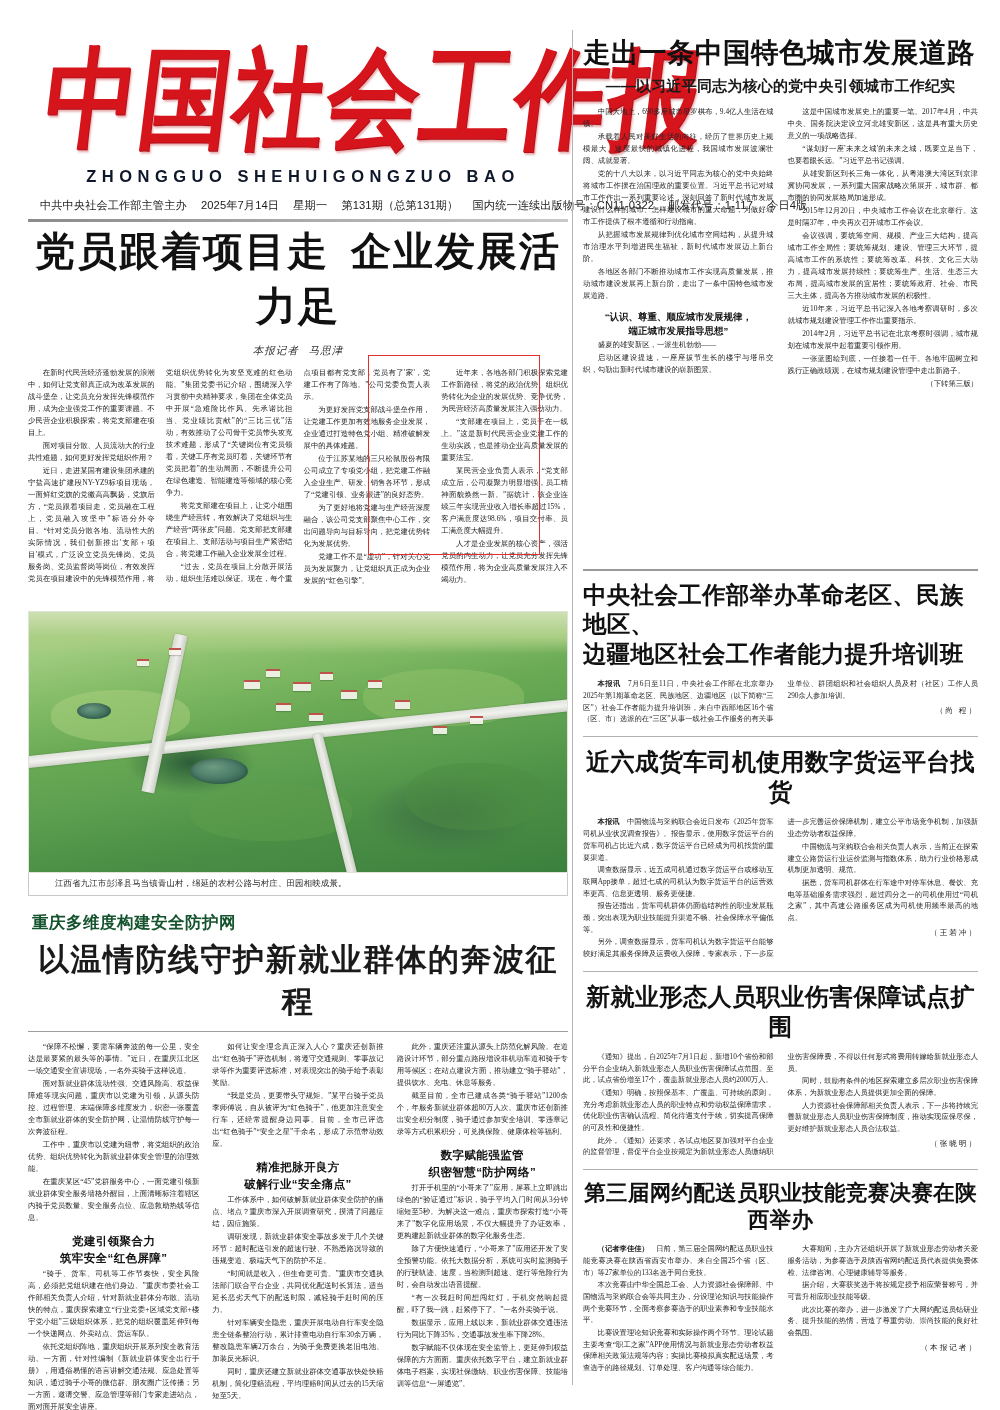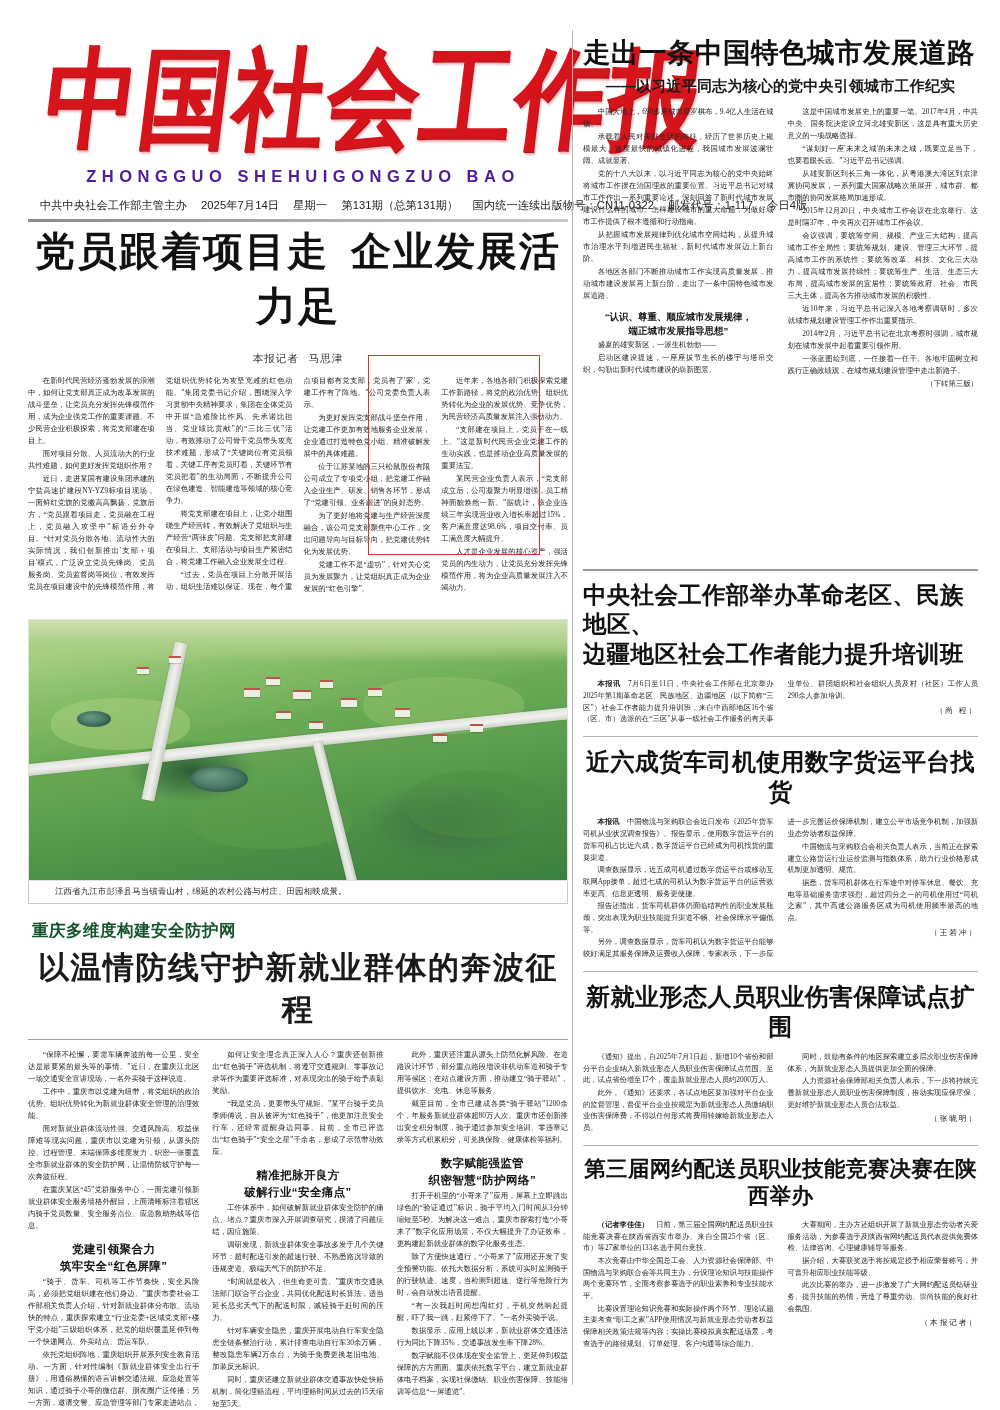--- a/index.html
+++ b/index.html
@@ -30,21 +30,21 @@
     padding-left: 26px;
     padding-top: 8px;
     text-shadow: 1px 1px 0 #b31018, 2px 2px 2px rgba(180,20,25,.35);
   }
   .masthead-pinyin {
     margin-top: 26px;
     text-align: center;
     font-family: "Liberation Sans", sans-serif;
     font-size: 16.5px; font-weight: 700;
     letter-spacing: 5.5px;
-    color: #4c1d95;
+    color: #0f172a;
     padding-left: 10px;
   }
   .masthead-meta {
     margin-top: 12px;
     font-size: 11.2px;
     color: #202020;
     letter-spacing: .1px;
     white-space: nowrap;
     font-family: "Liberation Sans", sans-serif;
     padding-left: 12px;
@@ -57,21 +57,21 @@
     text-align: center;
     font-size: 40px; font-weight: 700;
     letter-spacing: 2px;
     margin-top: 22px;
     font-family: "Liberation Serif", serif;
     color: #111;
   }
   .lead-head .gap { display:inline-block; width: 22px; }
   .byline {
     text-align: center; font-size: 10.5px; color:#333;
-    margin-top: 18px; letter-spacing:1px;
+    margin-top: 10px; letter-spacing:1px;font-style:italic;
   }
   .byline .nm { margin-left: 10px; }
 
   
   .cols4 {
     margin-top: 9px;
     column-count: 4;
     column-gap: 11px;
     column-rule: none;
     font-size: 7.4px;
@@ -355,22 +355,22 @@
       </div>
     </div>
     <div class="caption-bar">江西省九江市彭泽县马当镇青山村，绵延的农村公路与村庄、田园相映成景。</div>
 
     <div class="kicker2">重庆多维度构建安全防护网</div>
     <div class="head2">以温情防线守护新就业群体的奔波征程</div>
     <div class="rule-thin"></div>
 
     <div class="cols3" id="story2-body">
         <p>“保障不松懈，要需车辆奔波的每一公里，安全达是最要紧的最头等的事情。”近日，在重庆江北区一场交通安全宣讲现场，一名外卖骑手这样说道。</p>
+        <p>面对新就业群体流动性强、交通风险高、权益保障难等现实问题，重庆市以党建为引领，从源头防控、过程管理、末端保障多维度发力，织密一张覆盖全市新就业群体的安全防护网，让温情防线守护每一次奔波征程。</p>
         <p>工作中，重庆市以党建为纽带，将党组织的政治优势、组织优势转化为新就业群体安全管理的治理效能。</p>
-        <p>面对新就业群体流动性强、交通风险高、权益保障难等现实问题，重庆市以党建为引领，从源头防控、过程管理、末端保障多维度发力，织密一张覆盖全市新就业群体的安全防护网，让温情防线守护每一次奔波征程。</p>
         <p>在重庆某区“45”党群服务中心，一面党建引领新就业群体安全服务墙格外醒目，上面清晰标注着辖区内骑手党员数量、安全服务点位、应急救助热线等信息。</p>
         <p class="subhead">党建引领聚合力<br>筑牢安全“红色屏障”</p>
         <p>“骑手、货车、司机等工作节奏快，安全风险高，必须把党组织建在他们身边。”重庆市委社会工作部相关负责人介绍，针对新就业群体分布散、流动快的特点，重庆探索建立“行业党委+区域党支部+楼宇党小组”三级组织体系，把党的组织覆盖延伸到每一个快递网点、外卖站点、货运车队。</p>
         <p>依托党组织阵地，重庆组织开展系列安全教育活动。一方面，针对性编制《新就业群体安全出行手册》，用通俗易懂的语言讲解交通法规、应急处置等知识，通过骑手小哥的微信群、朋友圈广泛传播；另一方面，邀请交警、应急管理等部门专家走进站点，面对面开展安全讲座。</p>
         <p>如何让安全理念真正深入人心？重庆还创新推出“红色骑手”评选机制，将遵守交通规则、零事故记录等作为重要评选标准，对表现突出的骑手给予表彰奖励。</p>
         <p>“我是党员，更要带头守规矩。”某平台骑手党员李师傅说，自从被评为“红色骑手”，他更加注意安全行车，还经常提醒身边同事。目前，全市已评选出“红色骑手”“安全之星”千余名，形成了示范带动效应。</p>
         <p class="subhead">精准把脉开良方<br>破解行业“安全痛点”</p>
         <p>工作体系中，如何破解新就业群体安全防护的痛点、堵点？重庆市深入开展调查研究，摸清了问题症结，因症施策。</p>
         <p>调研发现，新就业群体安全事故多发于几个关键环节：超时配送引发的超速行驶、不熟悉路况导致的违规变道、极端天气下的防护不足。</p>
         <p>“时间就是收入，但生命更可贵。”重庆市交通执法部门联合平台企业，共同优化配送时长算法，适当延长恶劣天气下的配送时限，减轻骑手赶时间的压力。</p>
@@ -435,20 +435,21 @@
         <p>中国物流与采购联合会相关负责人表示，当前正在探索建立公路货运行业运价监测与指数体系，助力行业价格形成机制更加透明、规范。</p>
         <p>据悉，货车司机群体在行车途中对停车休息、餐饮、充电等基础服务需求强烈，超过四分之一的司机使用过“司机之家”，其中高速公路服务区成为司机使用频率最高的地点。</p>
         <p class="sig">（王若冲）</p>
       </div>
 
     <div class="r-rule thin"></div>
 
     <div class="r-head">新就业形态人员职业伤害保障试点扩围</div>
     <div class="r-body2" id="rs4-body">
         <p>《通知》提出，自2025年7月1日起，新增10个省份和部分平台企业纳入新就业形态人员职业伤害保障试点范围。至此，试点省份增至17个，覆盖新就业形态人员约2000万人。</p>
+        <p>《通知》明确，按照保基本、广覆盖、可持续的原则，充分考虑新就业形态人员的职业特点和劳动权益保障需求，优化职业伤害确认流程、简化待遇支付手续，切实提高保障的可及性和便捷性。</p>
         <p>此外，《通知》还要求，各试点地区要加强对平台企业的监督管理，督促平台企业按规定为新就业形态人员缴纳职业伤害保障费，不得以任何形式将费用转嫁给新就业形态人员。</p>
         <p>同时，鼓励有条件的地区探索建立多层次职业伤害保障体系，为新就业形态人员提供更加全面的保障。</p>
         <p>人力资源社会保障部相关负责人表示，下一步将持续完善新就业形态人员职业伤害保障制度，推动实现应保尽保，更好维护新就业形态人员合法权益。</p>
         <p class="sig">（张晓明）</p>
       </div>
 
     <div class="r-rule thin"></div>
 
     <div class="r-head" style="font-size:21.5px">第三届网约配送员职业技能竞赛决赛在陕西举办</div>
     <div class="r-body2" id="rs5-body">

